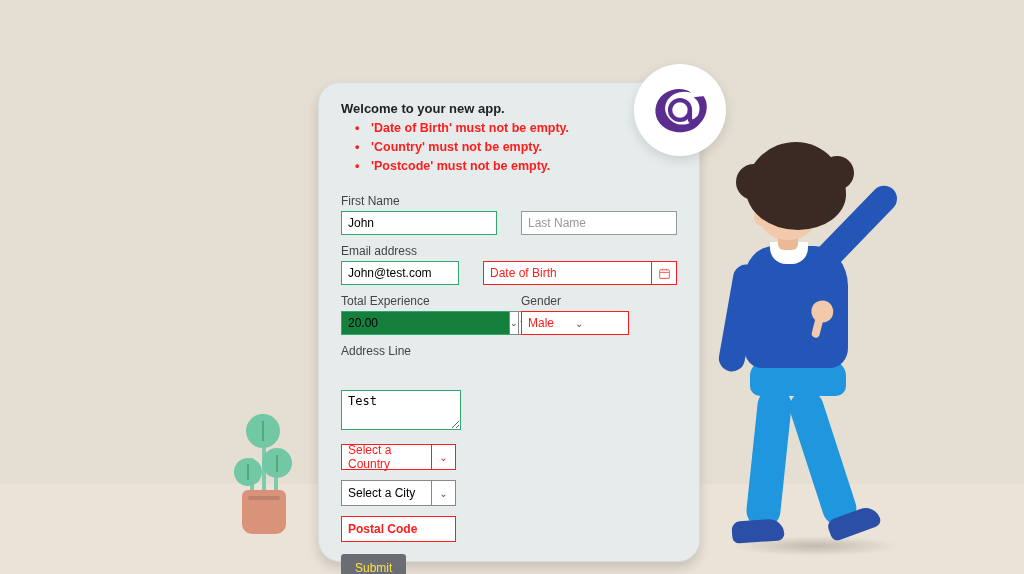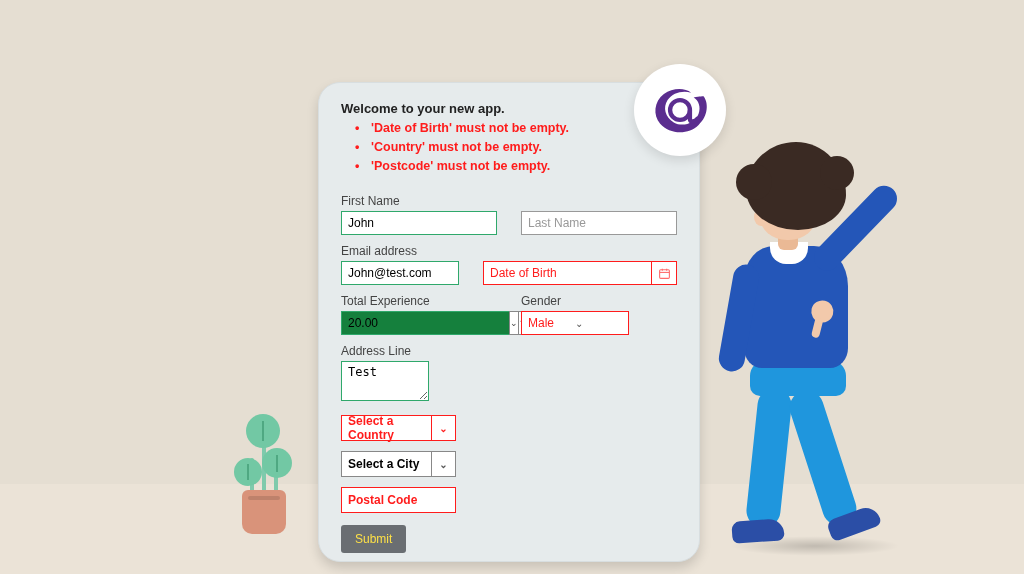--- a/index.html
+++ b/index.html
@@ -63,27 +63,28 @@
   height: 24px;
   border: 1px solid #999;
   background: #fff;
   font-size: 12px;
   padding: 2px 6px;
   outline: none;
 }
 .input.valid { border-color: #2fa86b; }
 .input::placeholder { color: #999; }
 .ta {
-  width: 88px;
+  width: 120px;
   height: 40px;
   border: 1px solid #2fa86b;
   background: #fff;
   font-size: 12px;
   padding: 3px 6px;
   resize: both;
+  margin-top: 29px;
 }
 .stepper {
   display: flex;
   width: 140px;
   height: 24px;
 }
 .stepper-in {
   flex: 1;
   border: 1px solid #2fa86b;
   border-right: none;
@@ -136,21 +137,21 @@
   border: 1px solid #888;
   border-left: none;
   background: #fff;
   display: flex;
   align-items: center;
   justify-content: center;
   font-size: 10px;
   color: #555;
 }
 .dropdown.error .dd-body, .dropdown.error .dd-btn { border-color: #ff1c1c; color: #ff1c1c; }
-.dropdown.w115 { width: 115px; font-weight: bold; }
+.dropdown.w115 { width: 115px; }
 .postal {
   width: 115px;
   height: 26px;
   border: 1px solid #ff1c1c;
   background: #fff;
   color: #ff1c1c;
   font-size: 12px;
   padding: 0 6px;
   margin-top: 10px;
   display: flex;

